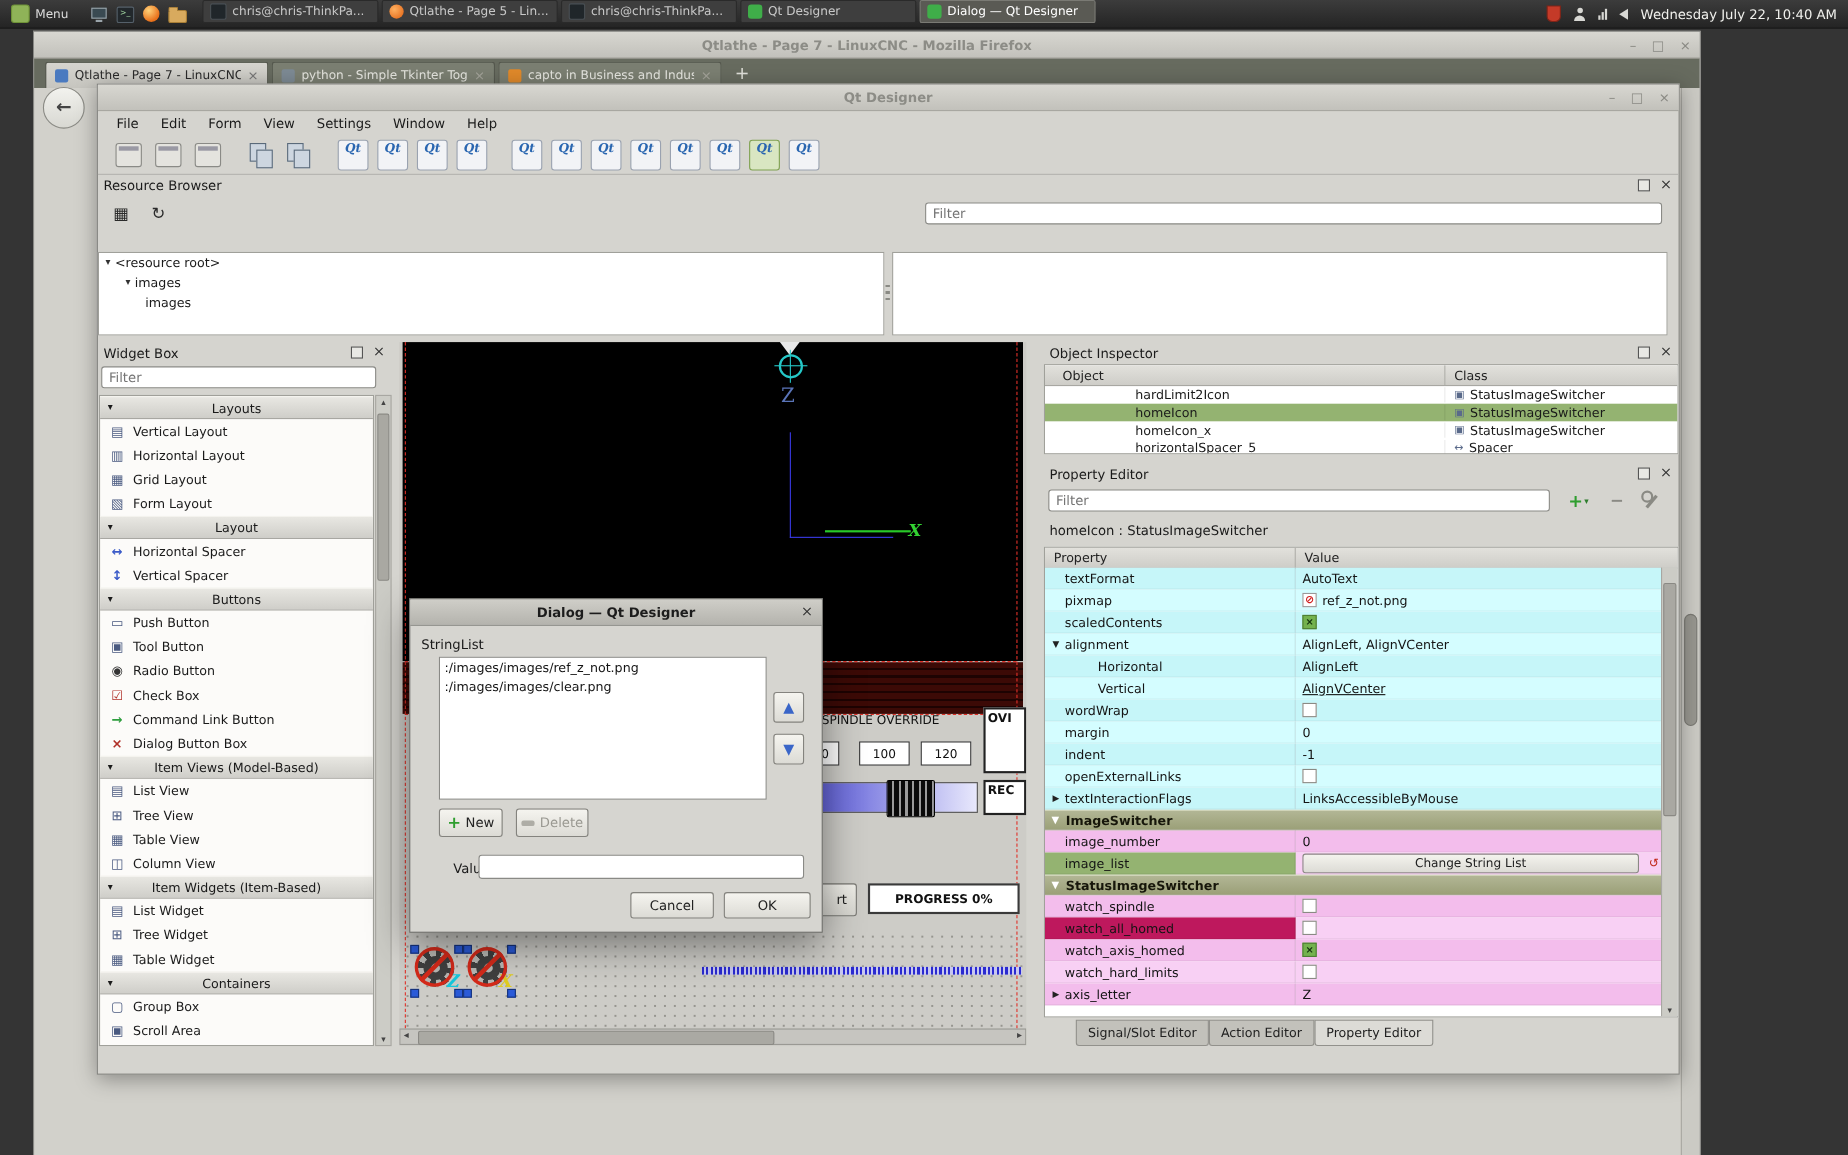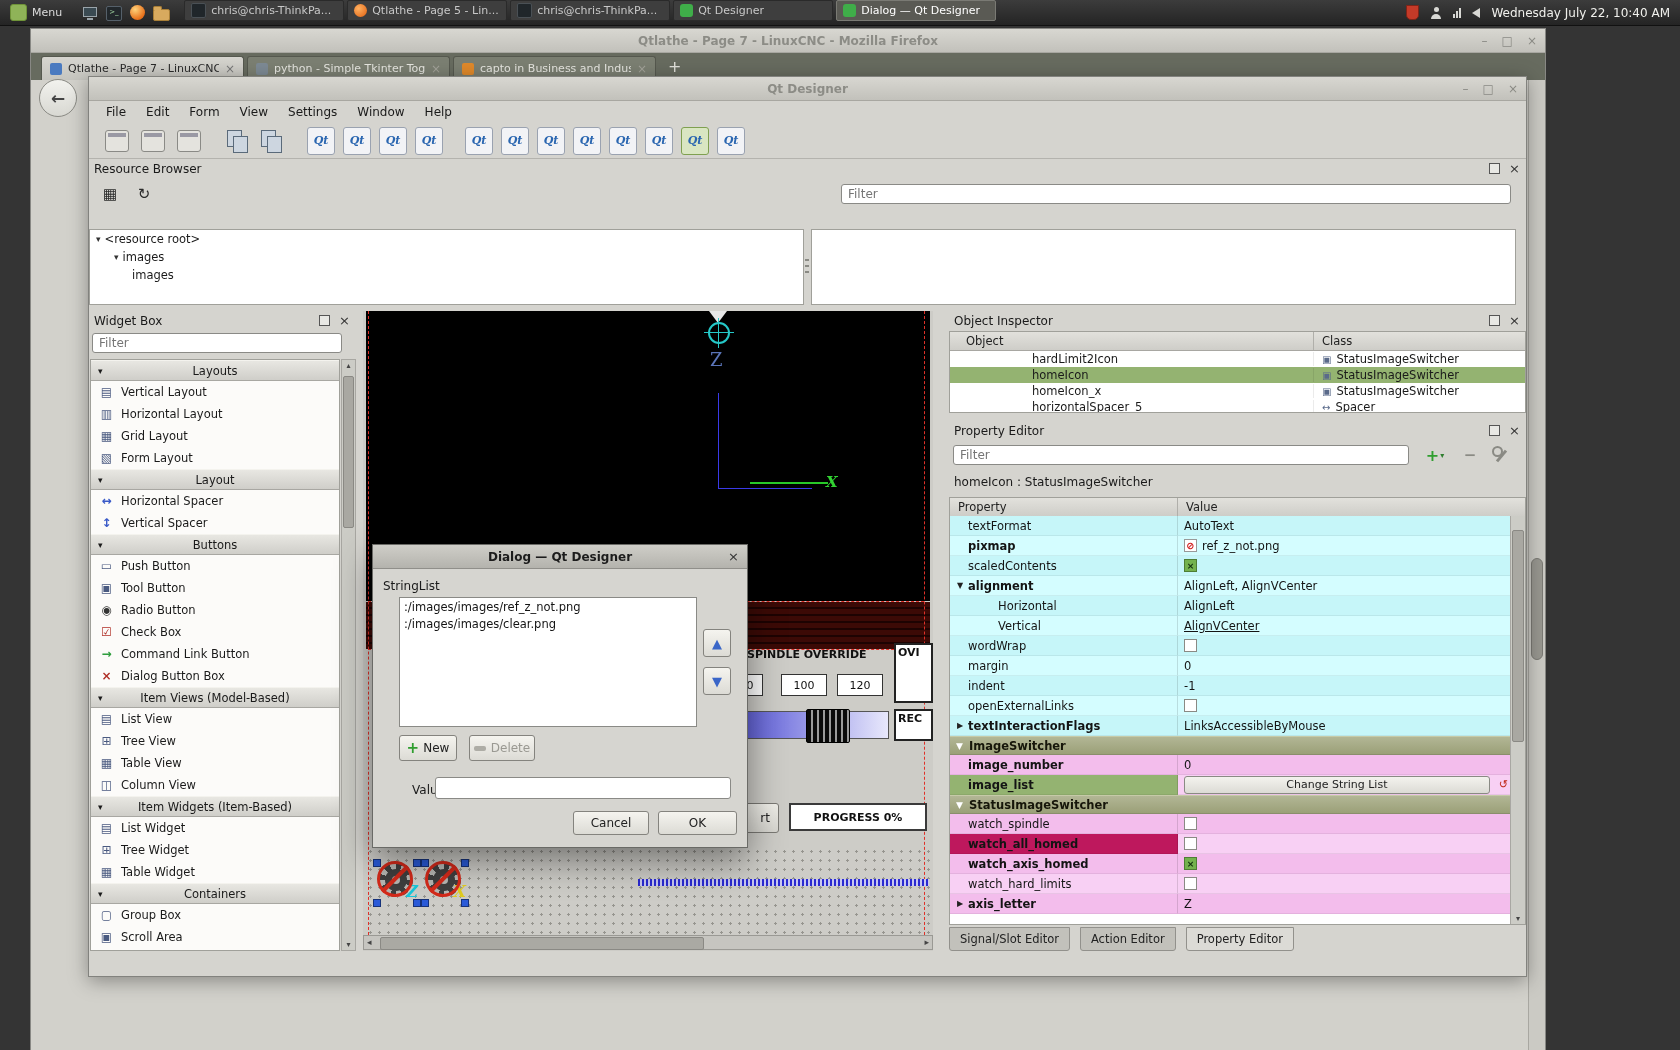--- a/index.html
+++ b/index.html
@@ -48,21 +48,21 @@
   .newtab{color:#e0e0da;font-size:16px;padding:0 9px;align-self:center}
   #ff-back{position:absolute;left:8px;top:50px;width:36px;height:36px;border-radius:50%;background:linear-gradient(#f2f2ee,#d8d8d2);border:1px solid #8a8a84;display:flex;align-items:center;justify-content:center;font-size:17px;color:#444;font-weight:bold}
   #ff-scroll{position:absolute;right:0;top:51px;bottom:0;width:16px;background:#cbcac4;border-left:1px solid #a8a7a1}
   #ff-scroll .thumb{position:absolute;left:2px;right:2px;top:478px;height:100px;background:#97968f;border-radius:7px;border:1px solid #7a7973}
   
   #qt-window{position:absolute;left:88px;top:76px;width:1437px;height:899px;background:#d5d4cf;border:1px solid #82827e;box-shadow:0 4px 18px rgba(0,0,0,.35)}
   .qt-menubar{position:absolute;left:0;top:24px;width:100%;height:22px;display:flex;align-items:center;padding-left:8px;gap:2px;font-size:12px;color:#1a1a1a}
   .menu-item{padding:2px 9px}
   .qt-toolbar{position:absolute;left:0;top:46px;width:100%;height:36px;border-bottom:1px solid #b4b3ae;display:flex;align-items:center;gap:22px;padding-left:14px;box-sizing:border-box}
   .tb-group{display:flex;gap:8px}
-  .tbi{width:26px;height:26px;display:flex;align-items:center;justify-content:center;border-radius:3px;position:relative}
+  .tbi{width:26px;height:26px;display:flex;align-items:flex-start;justify-content:center;border-radius:3px;position:relative}
   .tbi.dock{width:22px;height:20px;margin:3px 2px;border:1px solid #8a8a86;background:#e4e3de}
   .tbi.dock::before{content:"";position:absolute;left:2px;top:2px;right:2px;height:4px;background:#9a99a4}
   .tbi.copy::before,.tbi.copy::after{content:"";position:absolute;width:13px;height:15px;background:#cdd6e0;border:1px solid #5a6a7a}
   .tbi.copy::before{left:2px;top:2px}.tbi.copy::after{left:8px;top:8px}
   .tbi.qt,.tbi.qtg{background:#f2f3f6;border:1px solid #9aa2b0}
   .tbi.qtg{background:#d9e6c2;border-color:#7fa050}
   .qtl{font:italic bold 11px "DejaVu Serif","Liberation Serif",serif;color:#2a66b0}
   .panel-header{height:20px;position:relative;display:flex;align-items:center;padding-left:5px;font-size:12px;color:#1a1a1a}
   .panel-ctl{position:absolute;right:6px;top:4px;display:flex;gap:9px;align-items:center}
   .dock-btn{width:9px;height:9px;border:1px solid #555;background:#e8e8e4;display:inline-block}
@@ -104,21 +104,21 @@
   #dotgrid{position:absolute;left:3px;top:536px;width:564px;height:88px;background-image:radial-gradient(#96958f 1px,transparent 1.2px);background-size:9px 9px}
   .tool-marker{position:absolute;left:343px;top:0;width:0;height:0;border-left:9px solid transparent;border-right:9px solid transparent;border-top:12px solid #e8e8e8}
   .crosshair{position:absolute;left:342px;top:11px;width:18px;height:18px;border:2px solid #25c8c8;border-radius:50%}
   .crosshair::before{content:"";position:absolute;left:8px;top:-6px;bottom:-6px;width:1px;background:#25c8c8}
   .crosshair::after{content:"";position:absolute;top:8px;left:-6px;right:-6px;height:1px;background:#25c8c8}
   #z-axis{position:absolute;left:344px;top:38px;font:18px "DejaVu Serif","Liberation Serif",serif;color:#5a74b8}
   #x-axis{position:absolute;left:460px;top:162px;font:italic bold 15px "DejaVu Serif","Liberation Serif",serif;color:#32d232}
   .vline{position:absolute;left:352px;top:82px;width:1px;height:96px;background:#3a3ae8}
   .hline{position:absolute;left:352px;top:177px;width:94px;height:1px;background:#3a3ae8}
   .gline{position:absolute;left:384px;top:171px;width:78px;height:2px;background:#28c828}
-  #spindle-label{position:absolute;left:384px;top:337px;font-size:11px;font-weight:bold;color:#111}
+  #spindle-label{position:absolute;left:384px;top:337px;font-size:11px;font-weight:normal;color:#111}
   #ovi-box{position:absolute;left:531px;top:332px;width:39px;height:60px;background:#fff;border:2px solid #222;font-size:11px;font-weight:bold;padding:1px 2px;color:#111;box-sizing:border-box}
   .scale-box{position:absolute;top:363px;height:22px;background:#fff;border:1px solid #333;display:flex;align-items:center;justify-content:center;font-size:11px;color:#111;box-sizing:border-box}
   #slider-track{position:absolute;left:278px;top:400px;width:246px;height:26px;background:linear-gradient(90deg,#1818b8,#7a7ae0 55%,#e8e8fc);border:1px solid #555}
   #slider-handle{position:absolute;left:164px;top:-3px;width:42px;height:32px;background:repeating-linear-gradient(90deg,#0a0a0a 0 4px,#9a9a9a 4px 6px);border:1px solid #000;border-radius:2px}
   #rec-box{position:absolute;left:531px;top:398px;width:39px;height:32px;background:#fff;border:2px solid #222;font-size:11px;font-weight:bold;padding:1px 2px;color:#111;box-sizing:border-box}
   #abort-btn{position:absolute;left:338px;top:492px;width:78px;height:30px;background:linear-gradient(#f0efe9,#d6d5cf);border:1px solid #7a7974;border-radius:3px;display:flex;align-items:center;justify-content:flex-end;padding-right:8px;font-size:12px;color:#222;box-sizing:border-box}
   #progress-box{position:absolute;left:426px;top:492px;width:138px;height:28px;background:#fff;border:2px solid #3a3a3a;display:flex;align-items:center;justify-content:center;font-size:11px;font-weight:bold;color:#111;box-sizing:border-box}
   .gear-wrap{position:absolute;width:44px;height:48px}
   #gear1{left:12px;top:546px}#gear2{left:60px;top:546px}
   .gear{position:absolute;left:4px;top:6px;width:34px;height:34px;border-radius:50%;background:repeating-conic-gradient(#3f3f3f 0 22deg,#b8b8b4 22deg 45deg)}
@@ -158,33 +158,33 @@
   #pe-tools::after{content:"";position:absolute;left:3px;top:2px;width:7px;height:7px;border:2px solid #8a8a84;border-radius:50%}
   .pe-subtitle{height:22px;display:flex;align-items:center;padding-left:5px;font-size:12px;color:#1a1a1a}
   #pe-table{position:absolute;left:0;top:76px;right:0;bottom:2px;background:#fff;border:1px solid #a0a09a;overflow:hidden;box-sizing:border-box}
   .pe-col-name{width:228px;padding-left:8px;border-right:1px solid #b0afaa;display:flex;align-items:center;box-sizing:border-box}
   .pe-col-val{flex:1;padding-left:8px;display:flex;align-items:center}
   #property-rows{position:absolute;left:0;top:18px;right:15px;bottom:0;overflow:hidden}
   .prow{height:20px;display:flex;font-size:11.5px;color:#141414}
   .pname{width:228px;display:flex;align-items:center;gap:2px;padding-left:4px;border-right:1px solid rgba(0,0,0,.12);border-bottom:1px solid rgba(0,0,0,.06);box-sizing:border-box;overflow:hidden}
   .pval{flex:1;display:flex;align-items:center;padding-left:6px;gap:5px;border-bottom:1px solid rgba(0,0,0,.06);overflow:hidden}
   .pexp{width:12px;font-size:8px;color:#222;text-align:center;flex:0 0 auto}
-  .b{font-weight:bold}
+  .b{font-weight:normal}
   .prow.psection{background:linear-gradient(#b2b695,#9ba078);border-top:1px solid #c6caa8;border-bottom:1px solid #8a8e6c;align-items:center;gap:6px;padding-left:6px;height:19px;box-sizing:border-box}
   .sec-tri{color:#fff;font-size:9px}
   .sec-name{font-weight:bold;color:#16160a}
   .cb{width:13px;height:13px;border:1px solid #8a8a84;background:#fff;display:flex;align-items:center;justify-content:center;font-size:9px;color:#12300e;font-weight:bold;box-sizing:border-box}
   .cb.checked{background:#74b24e;border-color:#4e7e34}
   .mini-btn{flex:1;margin-right:4px;height:16px;background:linear-gradient(#f4f3ee,#dcdbd5);border:1px solid #8a8a84;border-radius:3px;display:flex;align-items:center;justify-content:center;font-size:11px;color:#222}
   .reset-ic{color:#c02818;font-size:11px;margin-right:2px}
   .pix-ic{width:13px;height:13px;background:#fff;border:1px solid #999;color:#d02020;font-size:10px;display:flex;align-items:center;justify-content:center;font-weight:bold;box-sizing:border-box;flex:0 0 auto}
   #pe-vscroll{position:absolute;right:0;top:18px;width:15px;bottom:0;background:#ccccc6;border-left:1px solid #a8a7a2;box-sizing:border-box}
   #pe-vscroll .thumb{position:absolute;left:1px;right:1px;top:14px;height:210px;background:#a9a8a2;border:1px solid #8a8984;border-radius:2px}
   
-  #editor-tabs{position:absolute;left:860px;top:850px;height:24px;display:flex;gap:10px}
+  #editor-tabs{position:absolute;left:889px;top:850px;height:24px;display:flex;gap:0}
   .etab{padding:4px 10px;font-size:11.5px;color:#222;background:#c2c1bb;border:1px solid #92918c;border-radius:0 0 3px 3px}
   .etab.active{background:#dcdbd6}
   
   #dialog{position:absolute;left:372px;top:544px;width:374px;height:302px;background:#d6d5d0;border:1px solid #6a6a66;box-shadow:0 12px 34px rgba(0,0,0,.45);z-index:50}
   .dlg-titlebar{height:23px;background:linear-gradient(#cfcec8,#b4b3ad);border-bottom:1px solid #908f8a;display:flex;align-items:center;justify-content:center;font-size:12px;font-weight:bold;color:#1c1c1c;position:relative}
   .dlg-close{position:absolute;right:8px;font-size:13px;color:#333;font-weight:normal}
   #dlg-stringlist-label{position:absolute;left:10px;top:34px;font-size:12px;color:#1a1a1a}
   #dlg-list{position:absolute;left:26px;top:52px;width:298px;height:130px;background:#fff;border:1px solid #8a8a86;box-sizing:border-box}
   .dlg-item{height:17px;display:flex;align-items:center;padding:0 4px;font-size:11.5px;color:#141414;white-space:nowrap}
   .btn{background:linear-gradient(#f5f4ef,#dcdbd5);border:1px solid #84837e;border-radius:3px;display:flex;align-items:center;justify-content:center;font-size:12px;color:#222;box-sizing:border-box}

